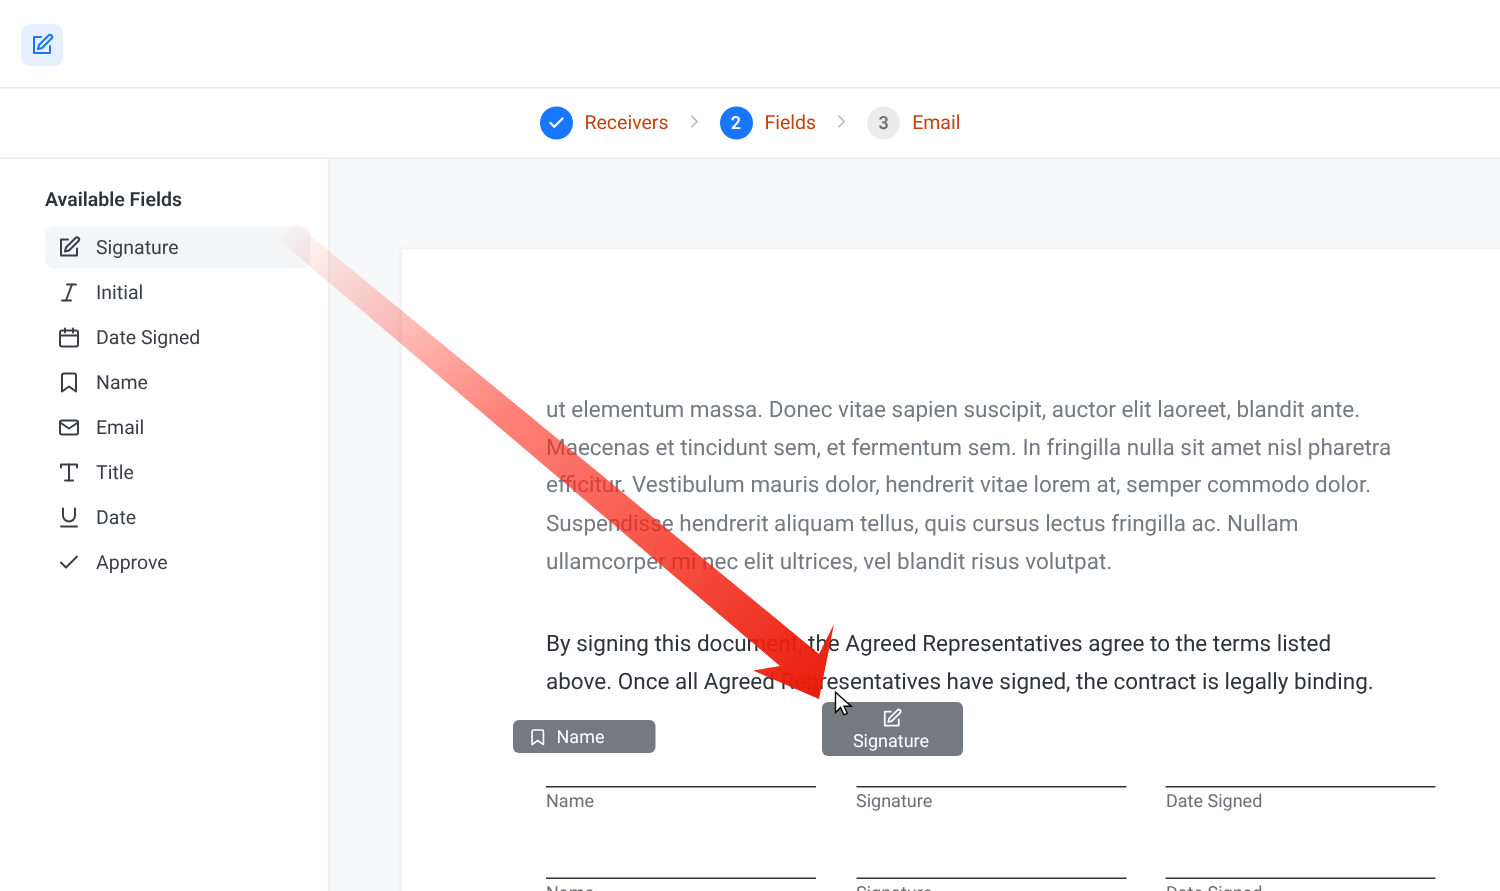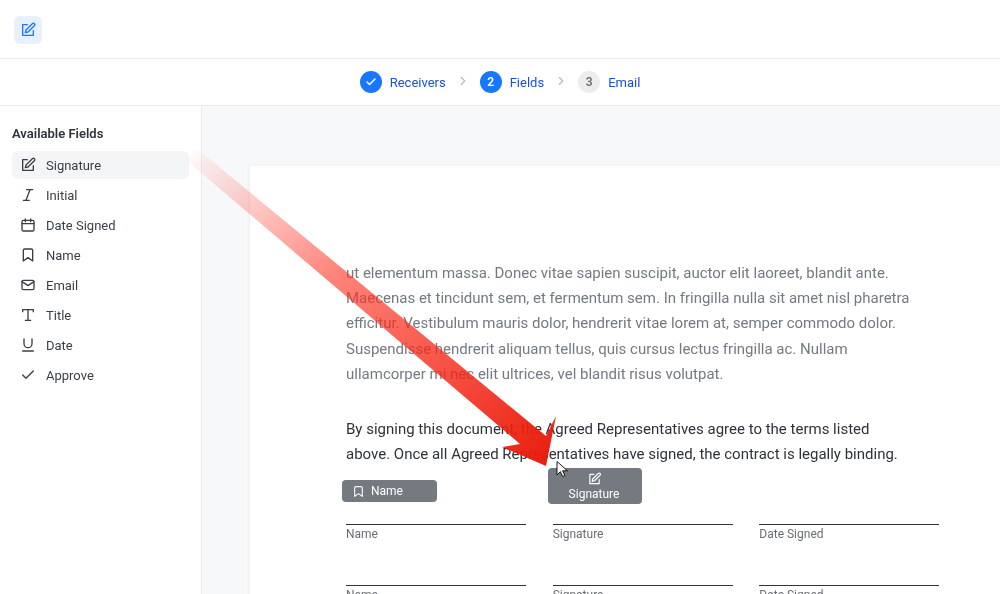--- a/index.html
+++ b/index.html
@@ -12,26 +12,26 @@
   .page-title { font-size: 16px; font-weight: 600; color: #2e333b; }
 
   
   .stepper-row { border-bottom: 1px solid #e9ecef; padding: 12px 0; display: flex; align-items: center; justify-content: center; gap: 10px; }
   .step { display: flex; align-items: center; gap: 8px; }
   .step-badge { width: 22px; height: 22px; border-radius: 50%; display: flex; align-items: center; justify-content: center; font-size: 12px; font-weight: 600; }
   .step-done { background:#1976ff; }
   .step-done svg { width:12px; height:12px; stroke:#fff; }
   .step-active { background:#1976ff; color:#fff; }
   .step-pending { background:#ececec; color:#6a6e75; }
-  .step-label { font-size: 13px; color:#1d4ed8; }
+  .step-label { font-size: 13px; color:#c2410c; }
   .step-chevron { color:#b5b9c0; }
   .step-chevron svg { width:14px; height:14px; stroke:#b5b9c0; }
 
   
-  .body { display:flex; height: calc(594px - 58px - 47px); }
+  .body { display:flex; height: calc(594px - 58px - 47px); margin-left: 18px; }
   .sidebar { width: 202px; border-right: 1px solid #e9ecef; padding: 20px 12px 0 12px; background:#fff; }
   .sidebar-title { font-size: 13px; font-weight: 600; color:#2e333b; margin-bottom: 10px; }
   .field-list { list-style:none; }
   .field-item { display:flex; align-items:center; gap:10px; padding: 6px 8px; border-radius:6px; font-size:13px; color:#3a3f47; cursor:grab; margin-bottom:2px; }
   .field-item.active { background:#f3f5f7; }
   .field-icon { width:16px; height:16px; display:flex; align-items:center; justify-content:center; color:#3a3f47; }
   .field-icon svg { width:16px; height:16px; stroke: currentColor; fill:none; stroke-width:2; }
 
   .canvas { flex:1; background:#f7f8fa; position:relative; padding-top: 60px; padding-left:48px; overflow:hidden; }
   .doc { background:#fff; box-shadow: 0 1px 4px rgba(0,0,0,.08); padding: 95px 96px 40px 96px; width: 760px; }

